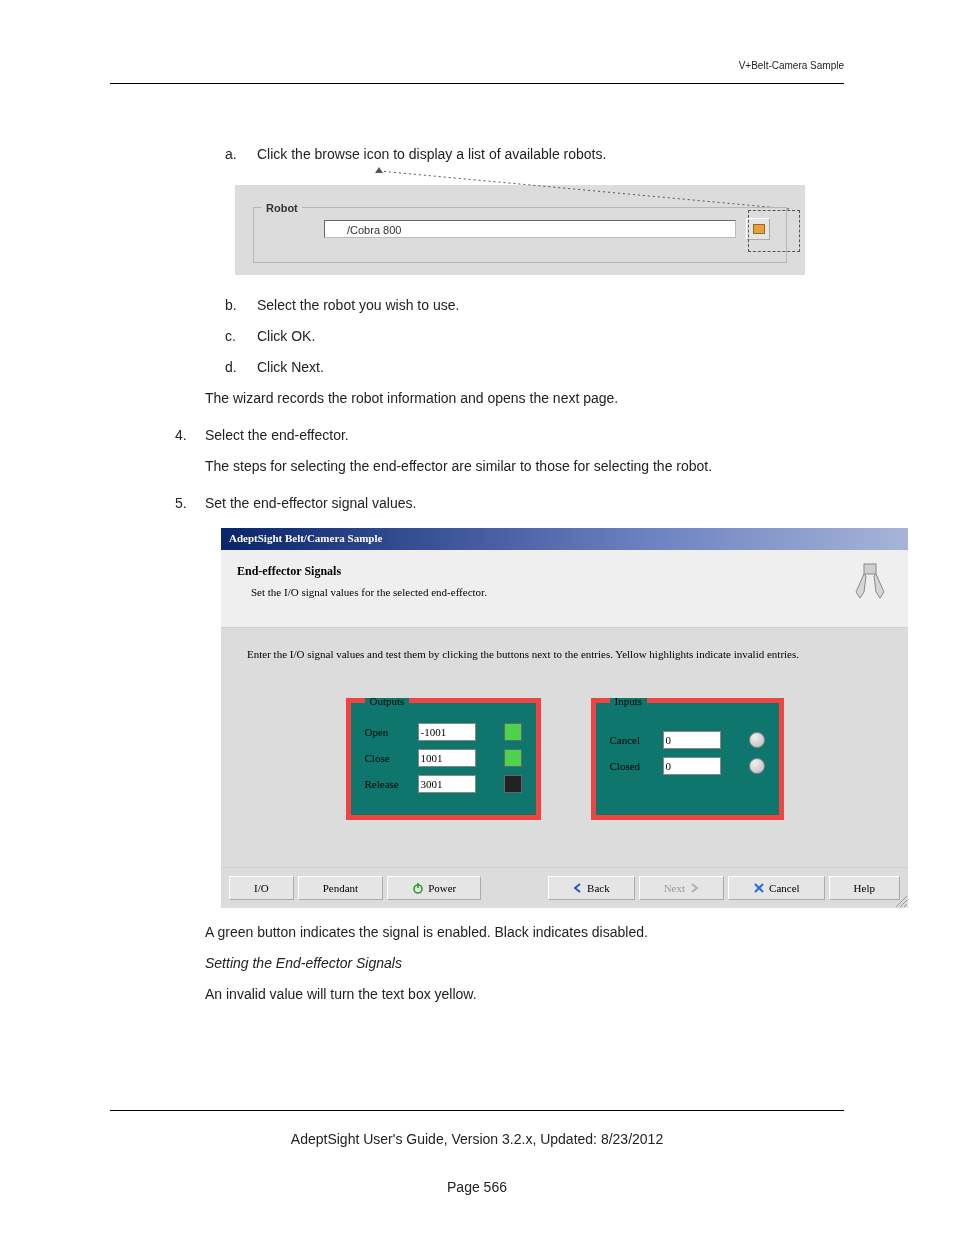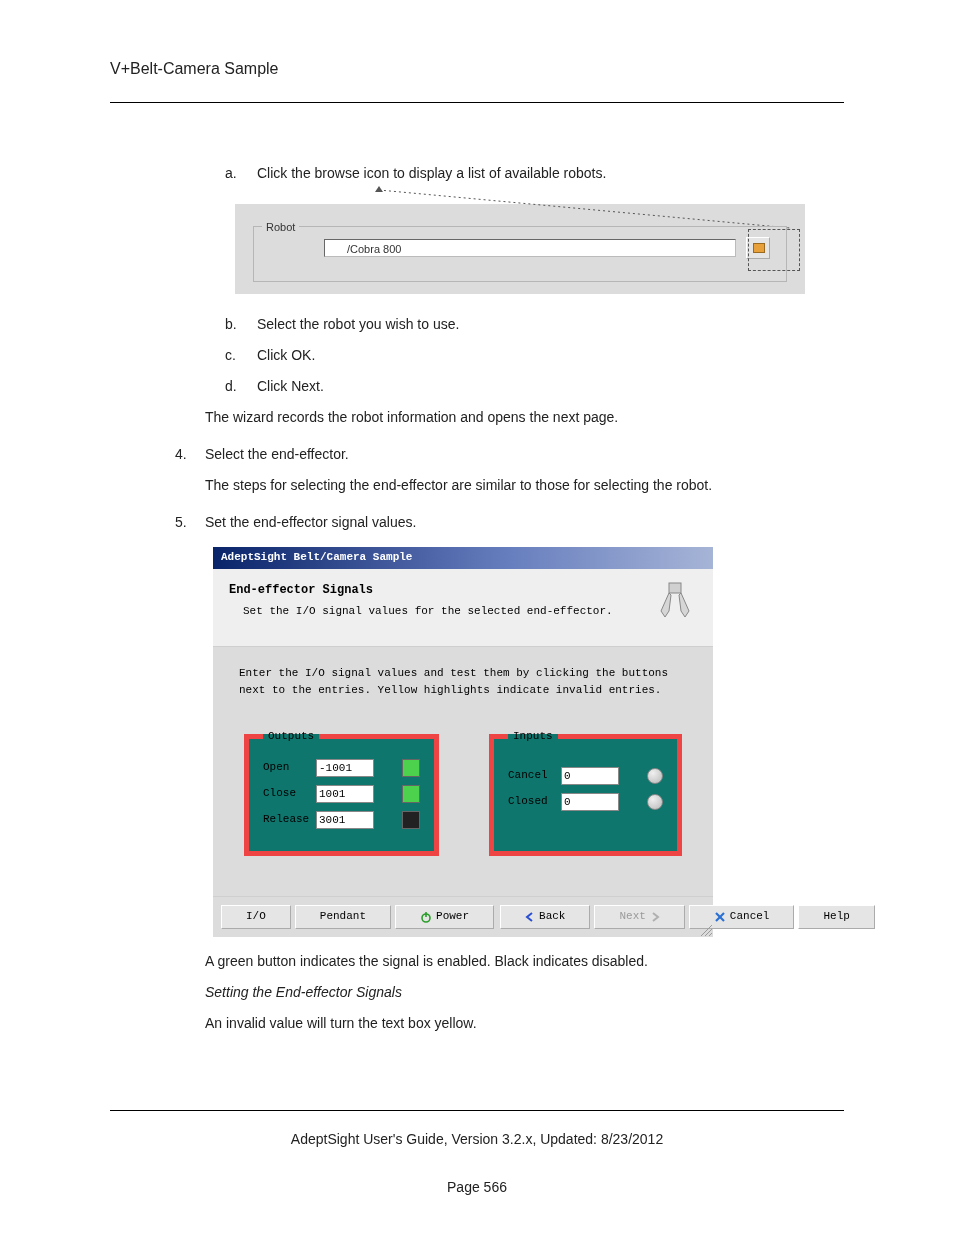--- a/index.html
+++ b/index.html
@@ -11,23 +11,23 @@
     color: #222;
   }
   .page {
     width: 954px;
     height: 1235px;
     box-sizing: border-box;
     padding: 60px 110px 40px 110px;
     position: relative;
   }
   .header {
-    text-align: left;
-    font-size: 16px;
-    padding-bottom: 24px;
+    text-align: right;
+    font-size: 10px;
+    padding-bottom: 12px;
     border-bottom: 1px solid #000;
     margin-bottom: 60px;
   }
   .content {
     padding-left: 95px;
     padding-right: 10px;
     line-height: 1.5;
   }
   .sublist {
     padding-left: 20px;
@@ -77,20 +77,21 @@
     bottom: 12px;
     border: 1px solid #b6b6b6;
     background: #dcdcdc;
   }
   .fig1 .legend {
     position: absolute;
     top: -8px;
     left: 8px;
     background: #dcdcdc;
     padding: 0 4px;
+    font-weight: bold;
   }
   .fig1 .robot-input {
     position: absolute;
     left: 70px;
     top: 12px;
     right: 50px;
     height: 18px;
     background: #fff;
     border: 1px inset #bbb;
     padding: 0 22px;
@@ -128,23 +129,23 @@
   .fig1 svg.callout-line {
     position: absolute;
     top: -20px;
     left: 140px;
     width: 415px;
     height: 46px;
   }
 
   
   .wizard {
-    margin: 14px 0 14px 8px;
-    width: 500px;
-    font-family: Liberation Mono, monospace;
+    margin: 14px 0 14px 16px;
+    width: 687px;
+    font-family: Liberation Serif, serif;
     font-size: 11px;
     color: #000;
   }
   .wizard .titlebar {
     height: 18px;
     background: linear-gradient(to right, #0a246a, #687fbf 60%, #a6b4d6);
     color: #fff;
     font-weight: bold;
     font-size: 11px;
     padding: 2px 8px;

